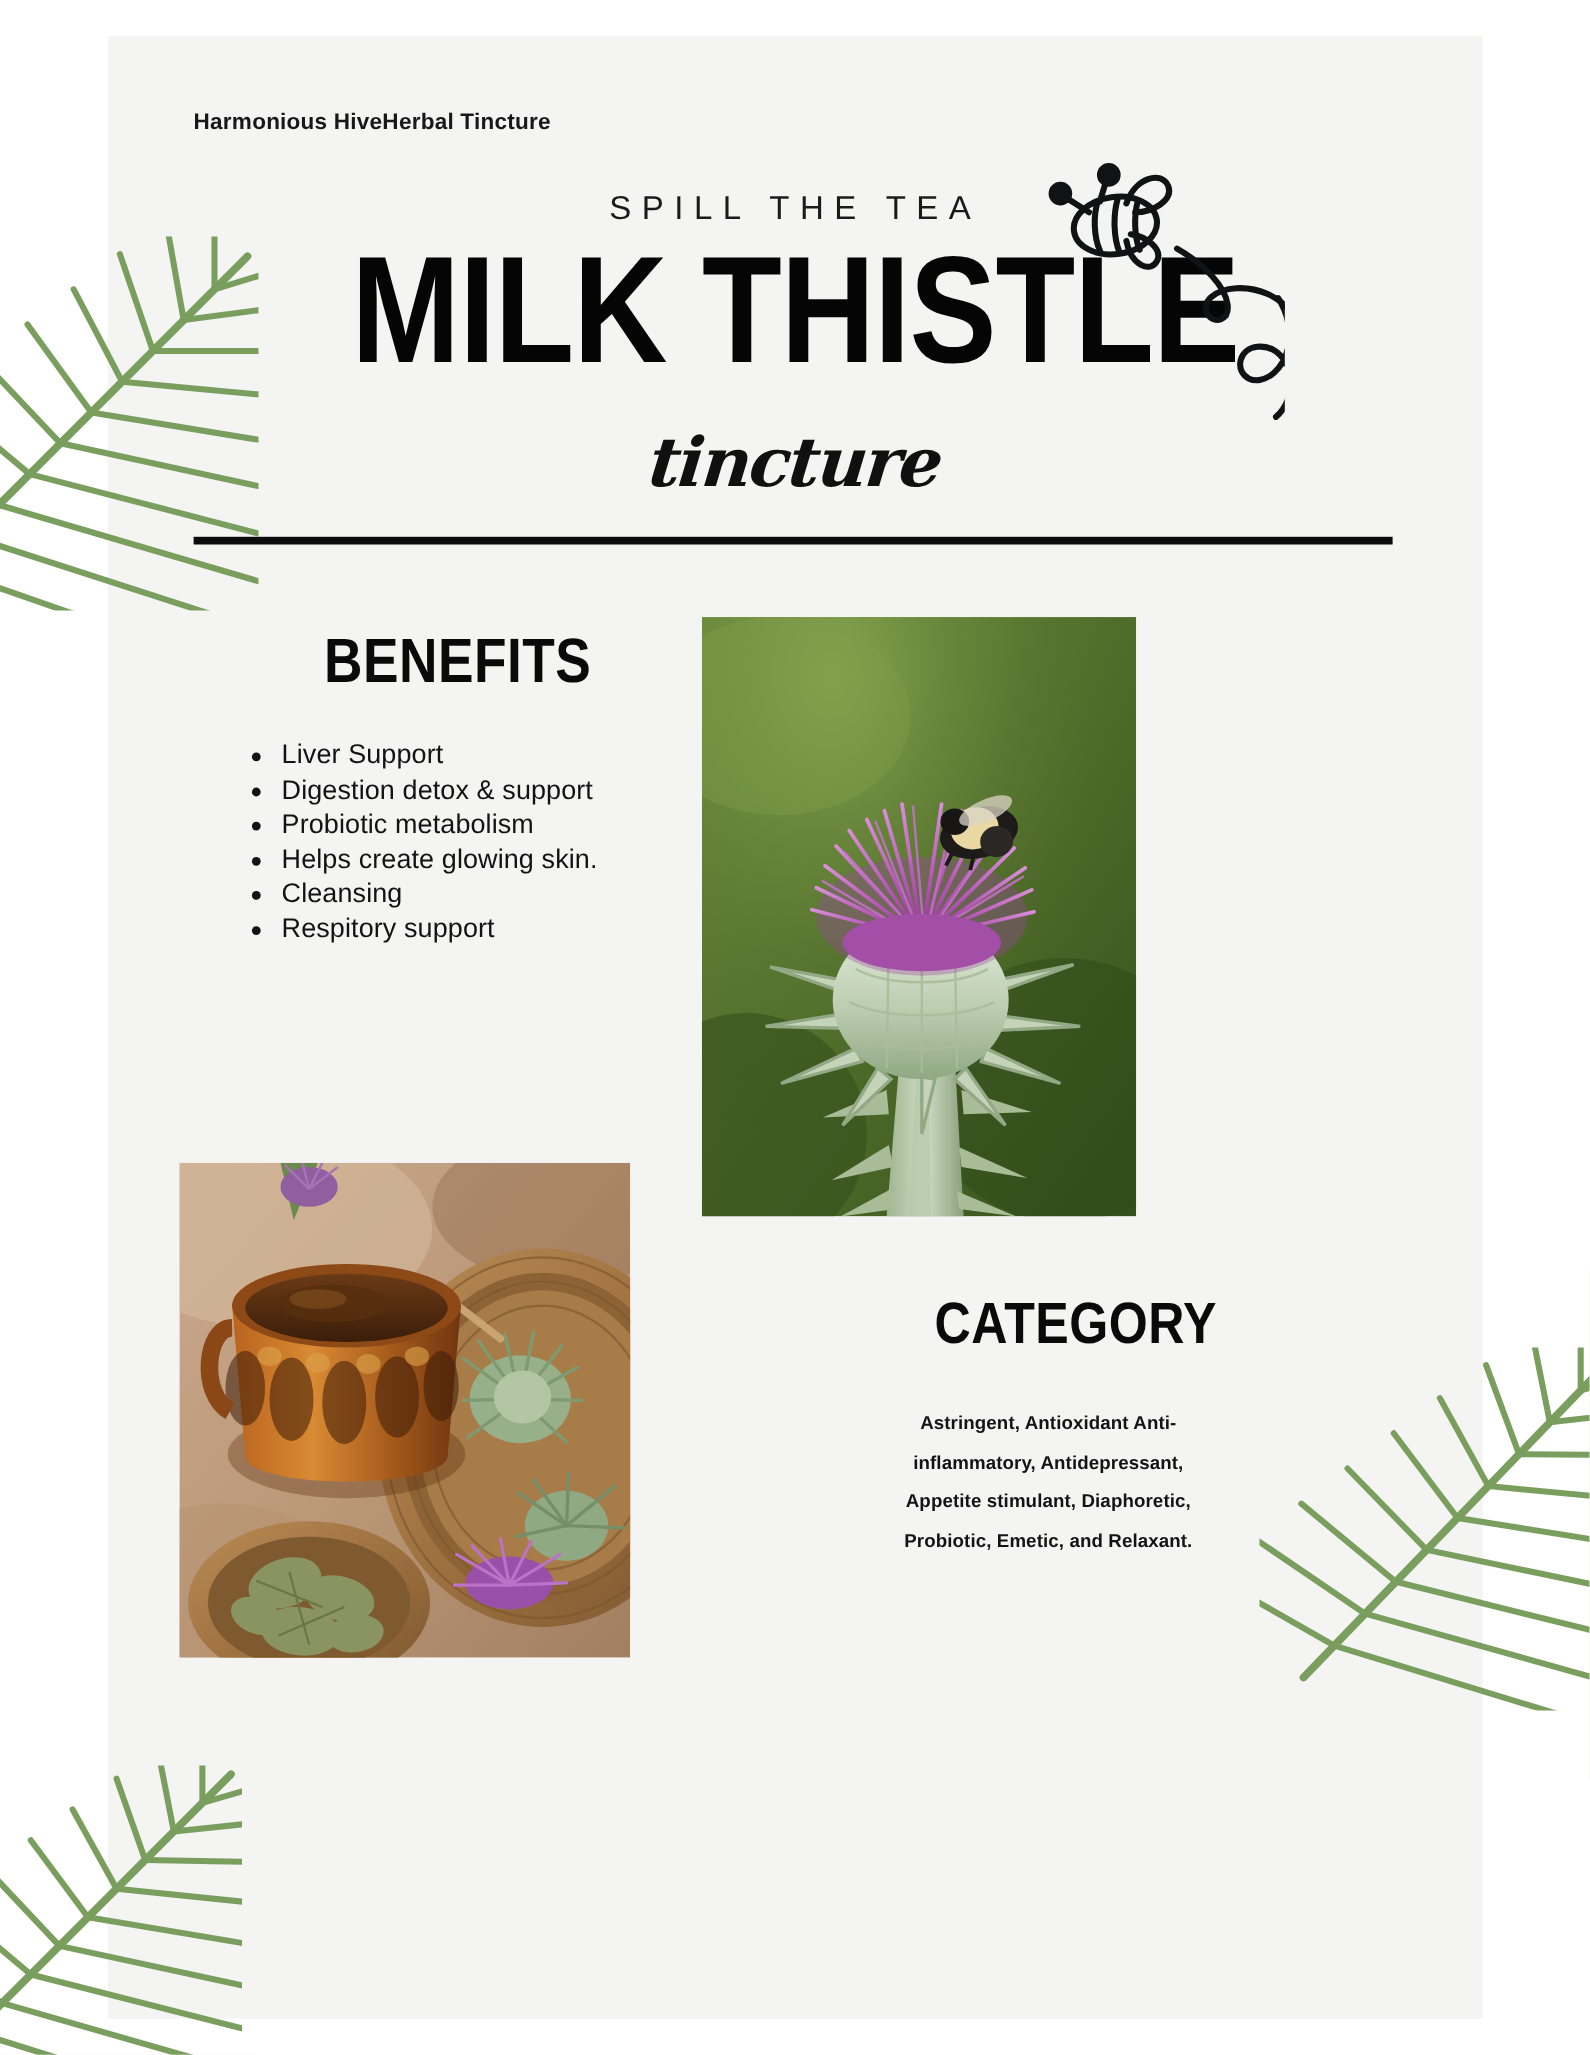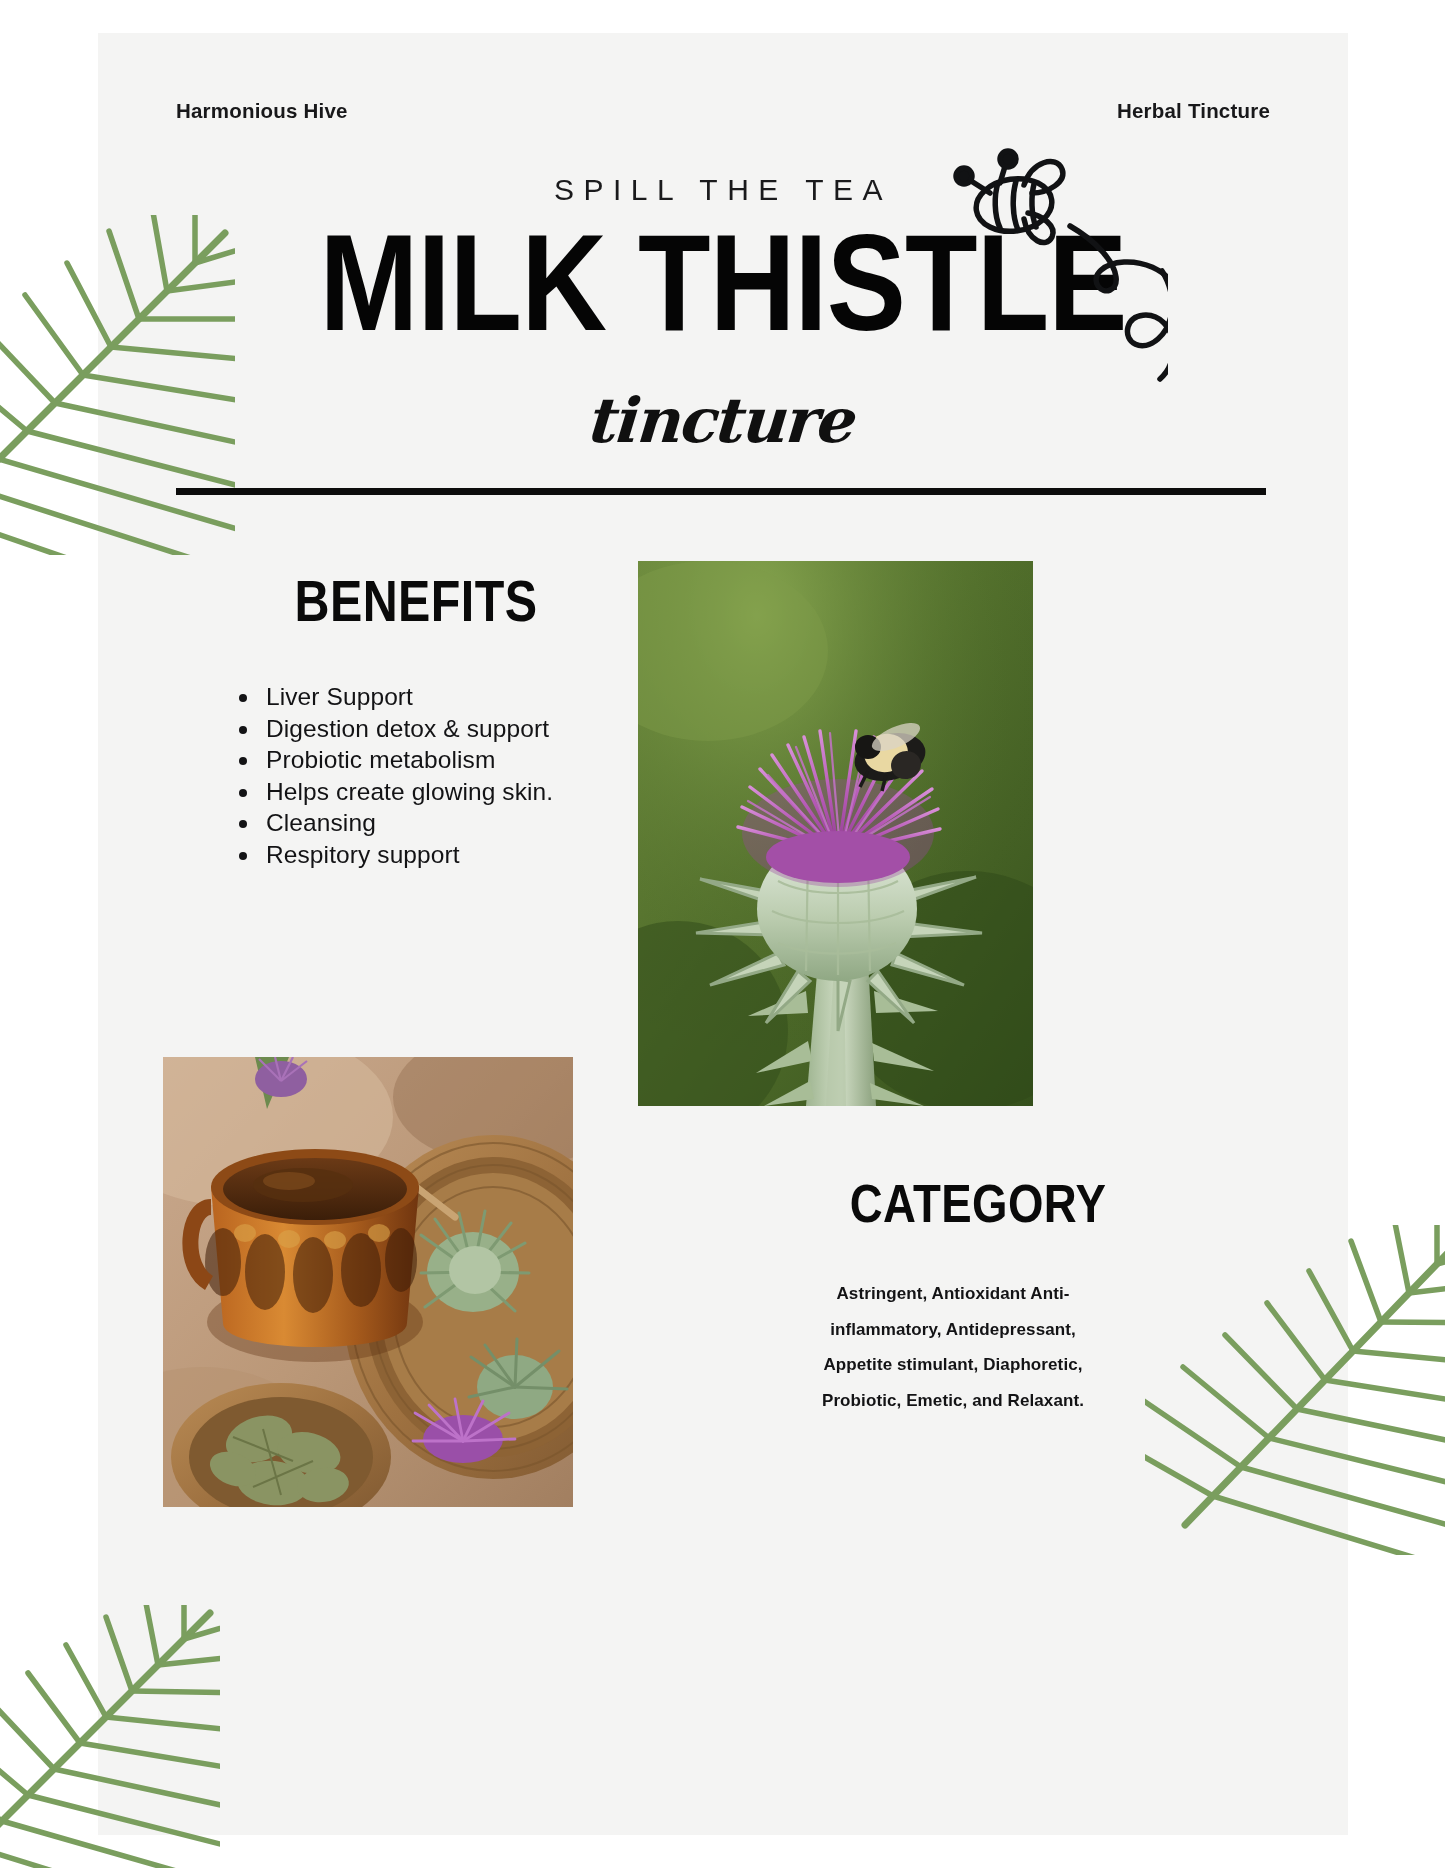--- a/index.html
+++ b/index.html
@@ -22,21 +22,21 @@
 
   
   .leaf{position:absolute;pointer-events:none;}
   #leaf-topleft{left:-105px;top:215px;width:340px;height:340px;}
   #leaf-right{right:-30px;top:1225px;width:330px;height:330px;}
   #leaf-bottomleft{left:-70px;top:1605px;width:290px;height:290px;}
 
   
   .kicker-row{
     position:absolute;left:0;top:66px;width:1250px;
-    display:flex;justify-content:space-between;
+    display:flex;justify-content:flex-start;
     padding:0 78px;box-sizing:border-box;
   }
   .kicker{
     font-size:20.5px;font-weight:700;color:#18181a;
     letter-spacing:.2px;
   }
 
   
   .eyebrow{
     position:absolute;left:0;top:140px;width:1250px;text-align:center;
@@ -69,21 +69,21 @@
 
   
   .benefits-title{
     position:absolute;left:78px;top:535px;width:480px;text-align:center;
     font-family:"Liberation Sans Narrow","Liberation Sans",sans-serif;
     font-size:57px;font-weight:700;color:#0a0a0a;letter-spacing:.5px;
     transform:scaleX(0.85);transform-origin:center top;
   }
   .benefits-list{
     position:absolute;left:118px;top:638px;width:460px;
-    margin:10px;padding:0 0 0 40px;
+    margin:0;padding:0 0 0 40px;
     list-style:none;
   }
   .benefits-list li{
     position:relative;
     font-size:24.5px;font-weight:500;color:#131315;
     line-height:31.5px;margin-bottom:0;
     letter-spacing:.1px;white-space:nowrap;
   }
   .benefits-list li::before{
     content:"";position:absolute;left:-27px;top:13px;

